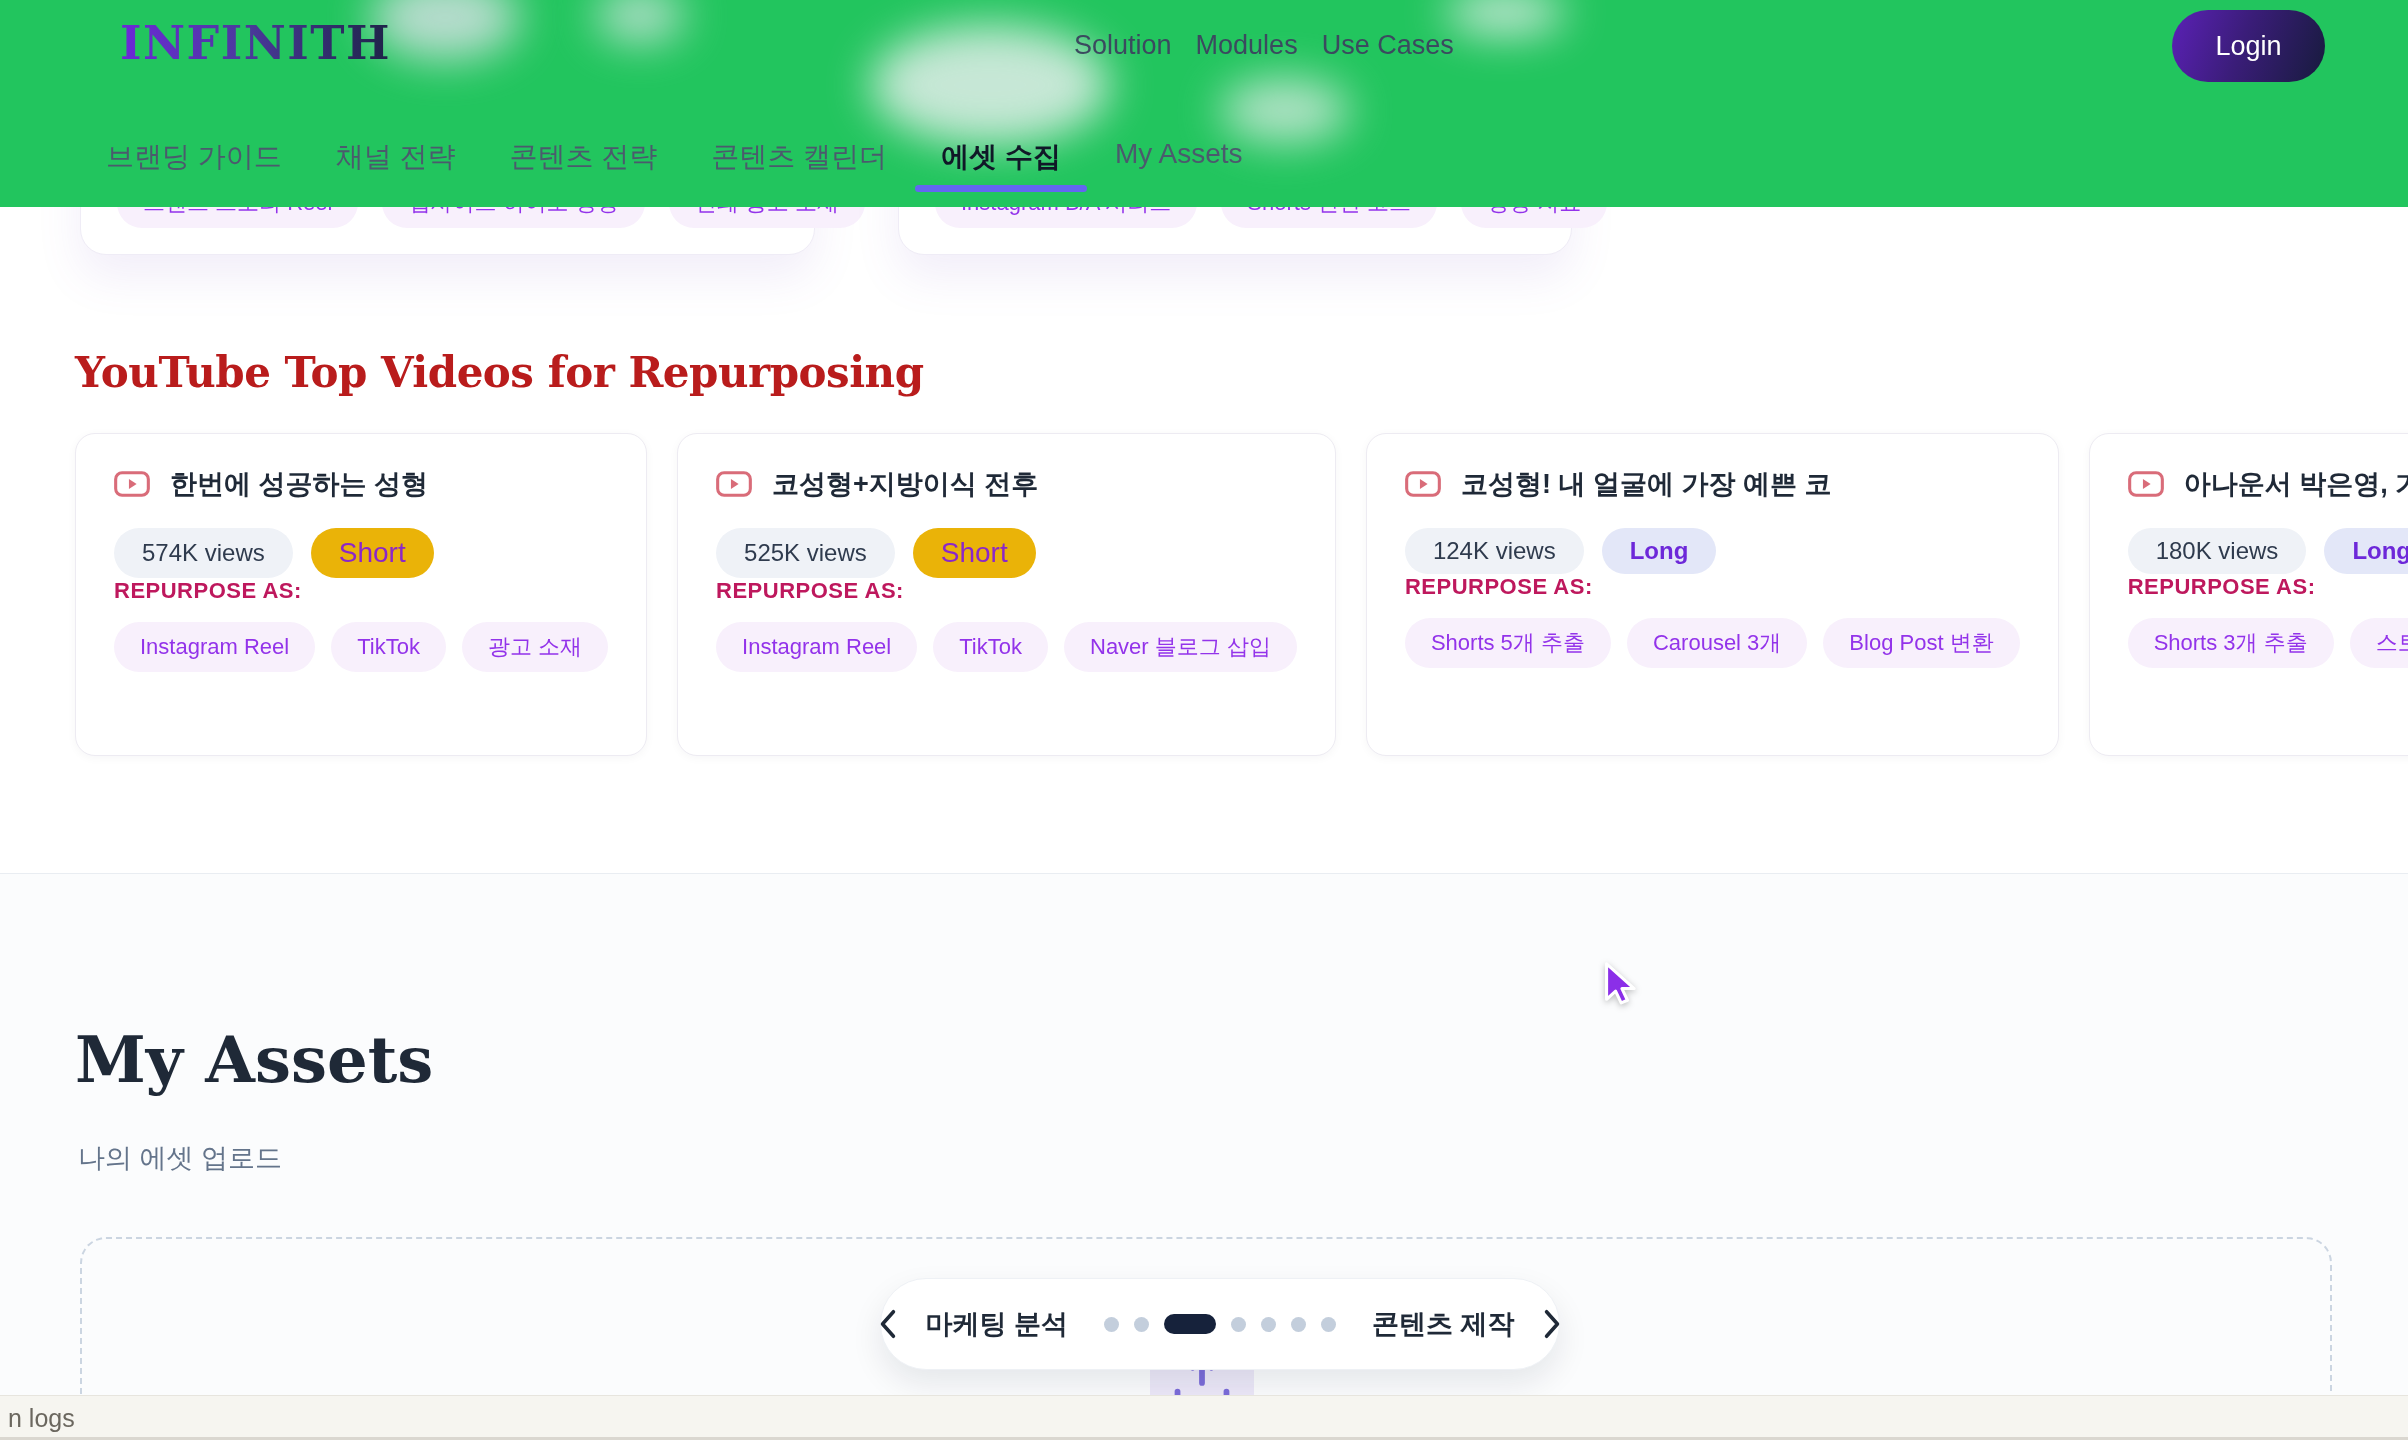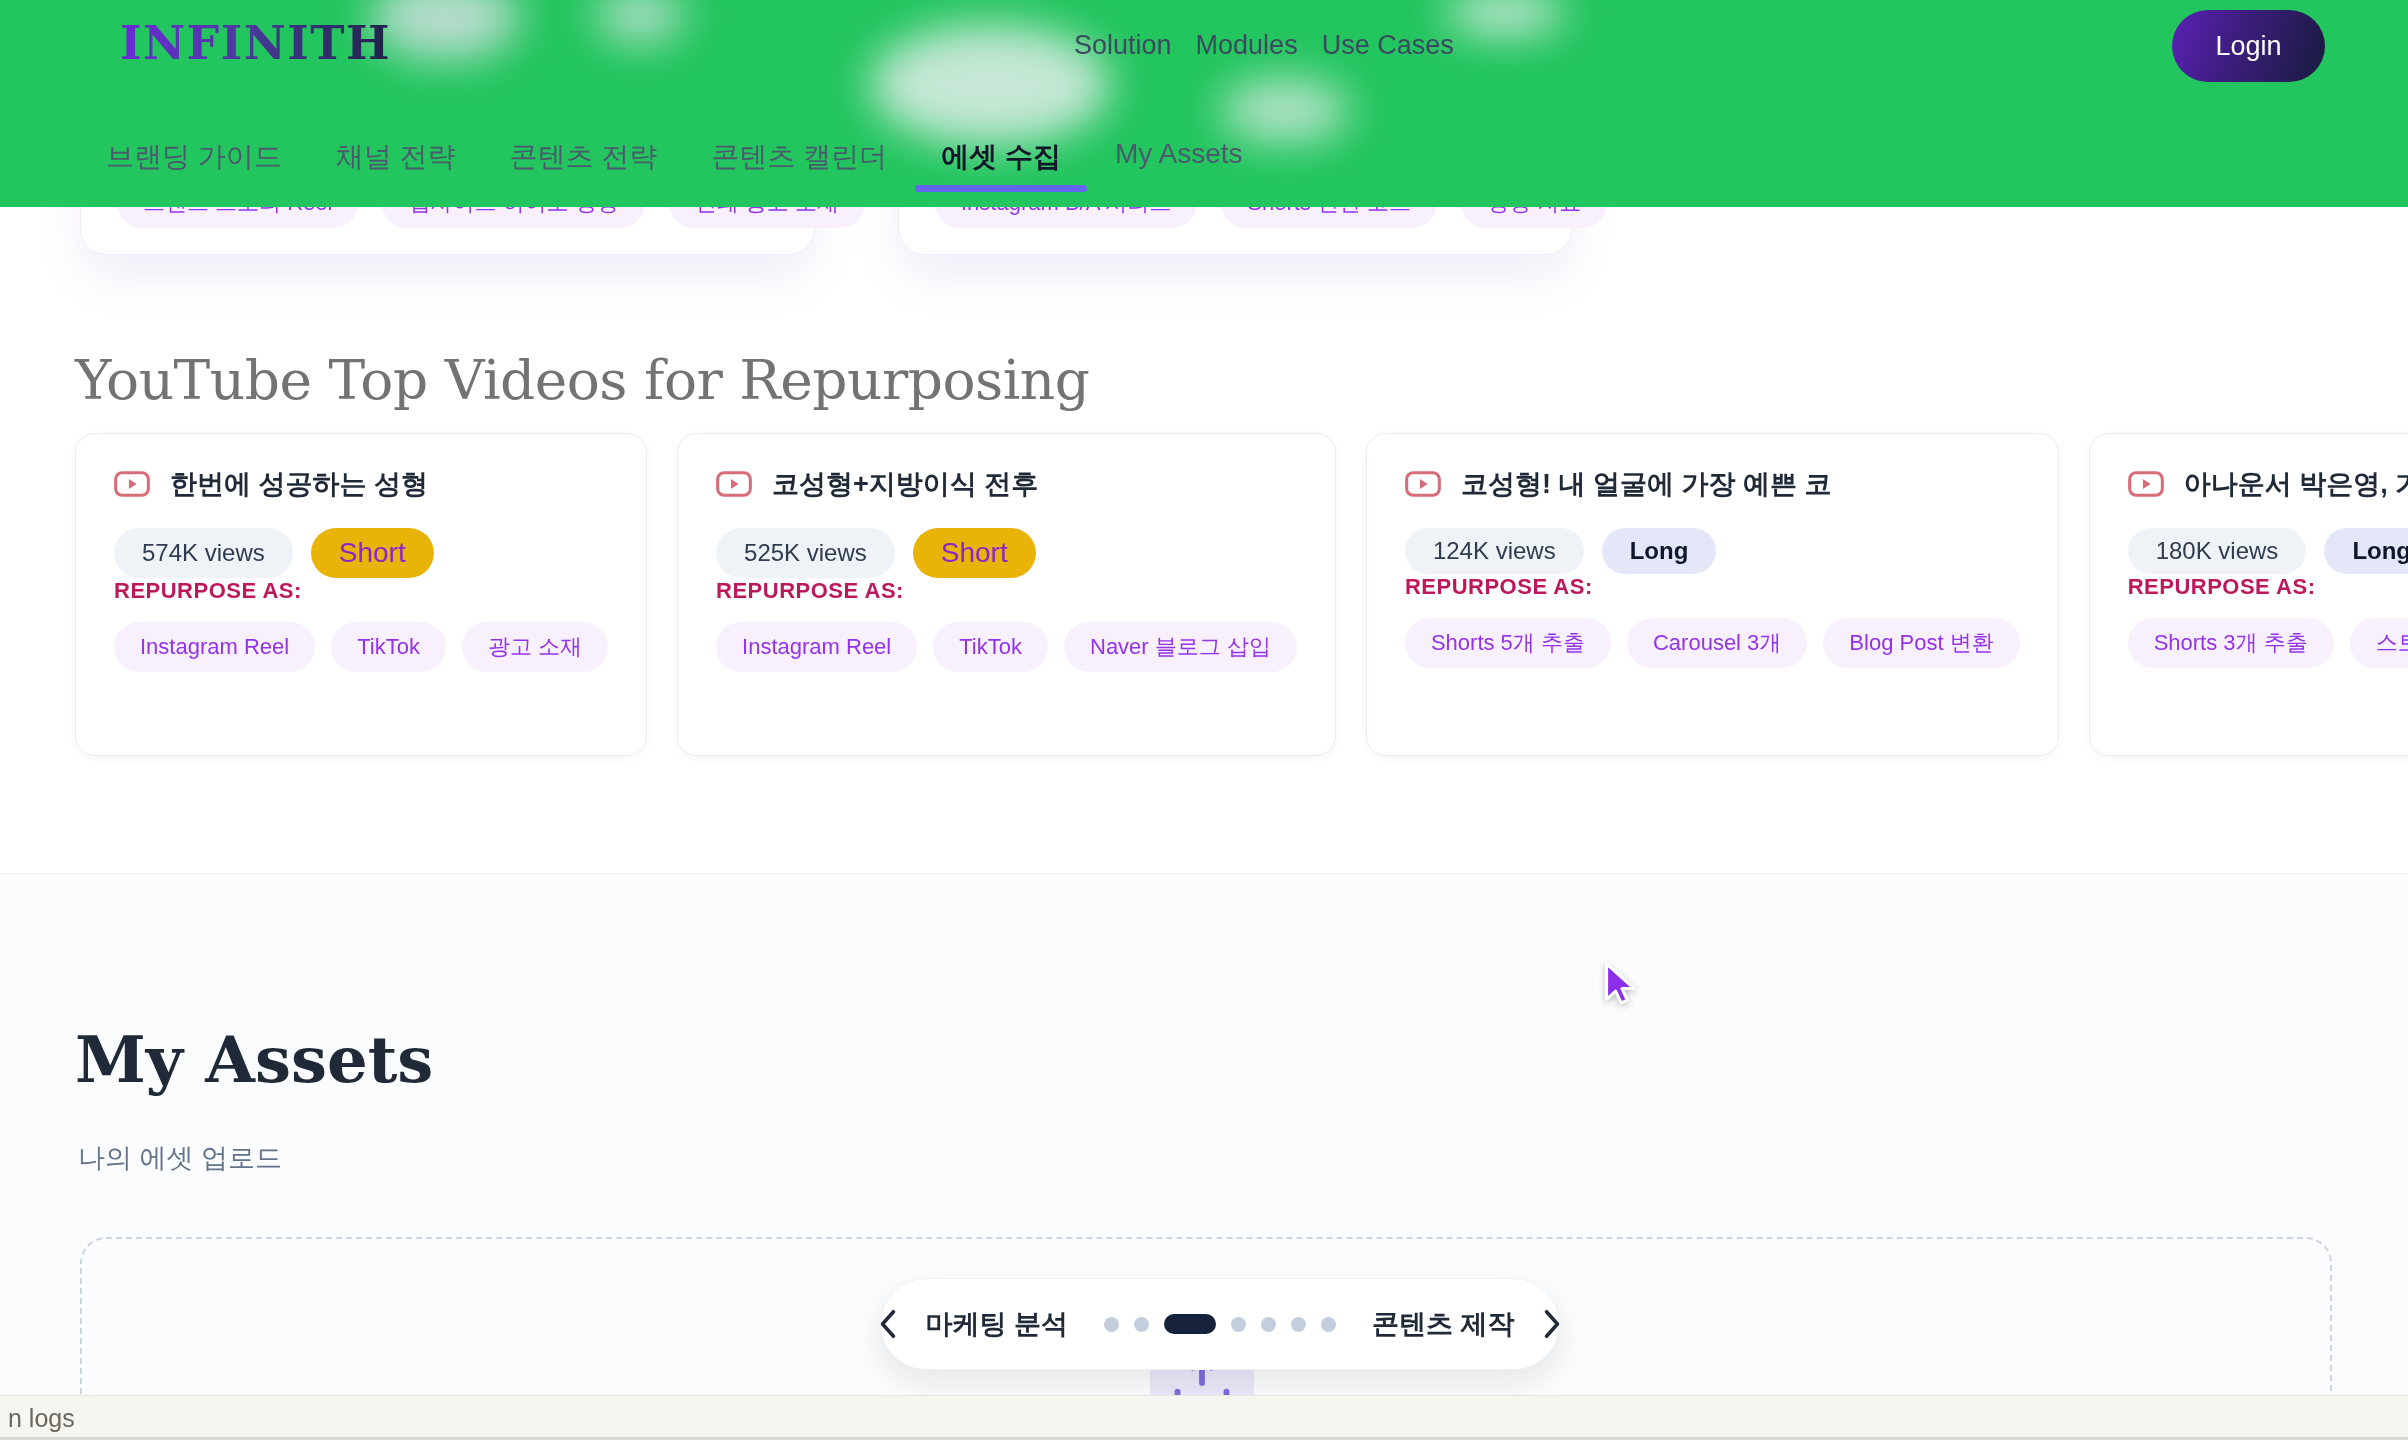--- a/index.html
+++ b/index.html
@@ -34,30 +34,30 @@
   .topcard { position:absolute; top:-62px; height:317px; background:#ffffff; border:1px solid #efecf6; border-radius:26px;
     box-shadow:0 22px 45px rgba(124,92,200,0.10); z-index:10; }
   .topcard-a { left:80px; width:735px; }
   .topcard-b { left:898px; width:674px; }
   .topcard .tagrow { position:absolute; left:36px; bottom:26px; display:flex; gap:24px; }
 
   .pill { display:inline-flex; align-items:center; justify-content:center; border-radius:999px; white-space:nowrap; }
   .tag-purple { background:#f8f0fc; color:#9333ea; font-size:22px; padding:10px 26px; }
 
   
-  .yt-title { position:absolute; left:75px; top:348px; font-family:"DejaVu Serif","Liberation Serif",serif; font-weight:400; font-size:55px; color:#737373; letter-spacing:-0.5px; }
+  .yt-title { position:absolute; left:75px; top:348px; font-family:"DejaVu Serif","Liberation Serif",serif; font-weight:700; font-size:42px; color:#b91c1c; letter-spacing:-0.5px; }
   .cards { position:absolute; left:75px; top:433px; width:2258px; display:grid; grid-template-columns:repeat(4,1fr); gap:30px; }
   .vcard { background:#ffffff; border:1px solid #edebf2; border-radius:20px; height:323px; padding:32px 38px; box-shadow:0 2px 10px rgba(15,23,42,0.04); cursor:pointer; }
   .vcard-head { display:flex; align-items:center; gap:20px; }
   .yt-icon { flex:0 0 auto; width:36px; height:26px; }
   .vcard-title { font-size:27px; font-weight:700; color:#1f2937; white-space:nowrap; }
   .vcard-badges { display:flex; gap:18px; margin-top:26px; }
   .badge-views { background:#eff2f7; color:#2f3b4e; font-size:24px; padding:9px 28px; }
   .badge-short { background:#eab308; color:#8b27c9; font-weight:400; font-size:28px; padding:9px 28px; }
-  .badge-long { background:#e3e7f8; color:#0f172a; font-weight:600; font-size:24px; padding:9px 28px; }
+  .badge-long { background:#e3e7f8; color:#6d28d9; font-weight:600; font-size:24px; padding:9px 28px; }
   .repurpose-label { font-size:22px; font-weight:700; color:#be185d; letter-spacing:0.5px; }
   .vcard-tags { display:flex; gap:16px; margin-top:18px; }
 
   
   .assets-section { position:absolute; left:0; top:873px; width:2408px; height:567px; background:#fbfcfd; border-top:1px solid #e9edf2; }
   .assets-title { position:absolute; left:75px; top:1022px; font-family:"DejaVu Serif","Liberation Serif",serif; font-weight:700; font-size:64px; color:#1f2937; z-index:5; }
   .assets-sub { position:absolute; left:78px; top:1140px; font-size:27px; color:#64748b; z-index:5; }
 
   .dropzone { position:absolute; left:80px; top:1237px; width:2252px; height:240px; border:2px dashed #cbd5e1; border-radius:26px; z-index:5; }
 

